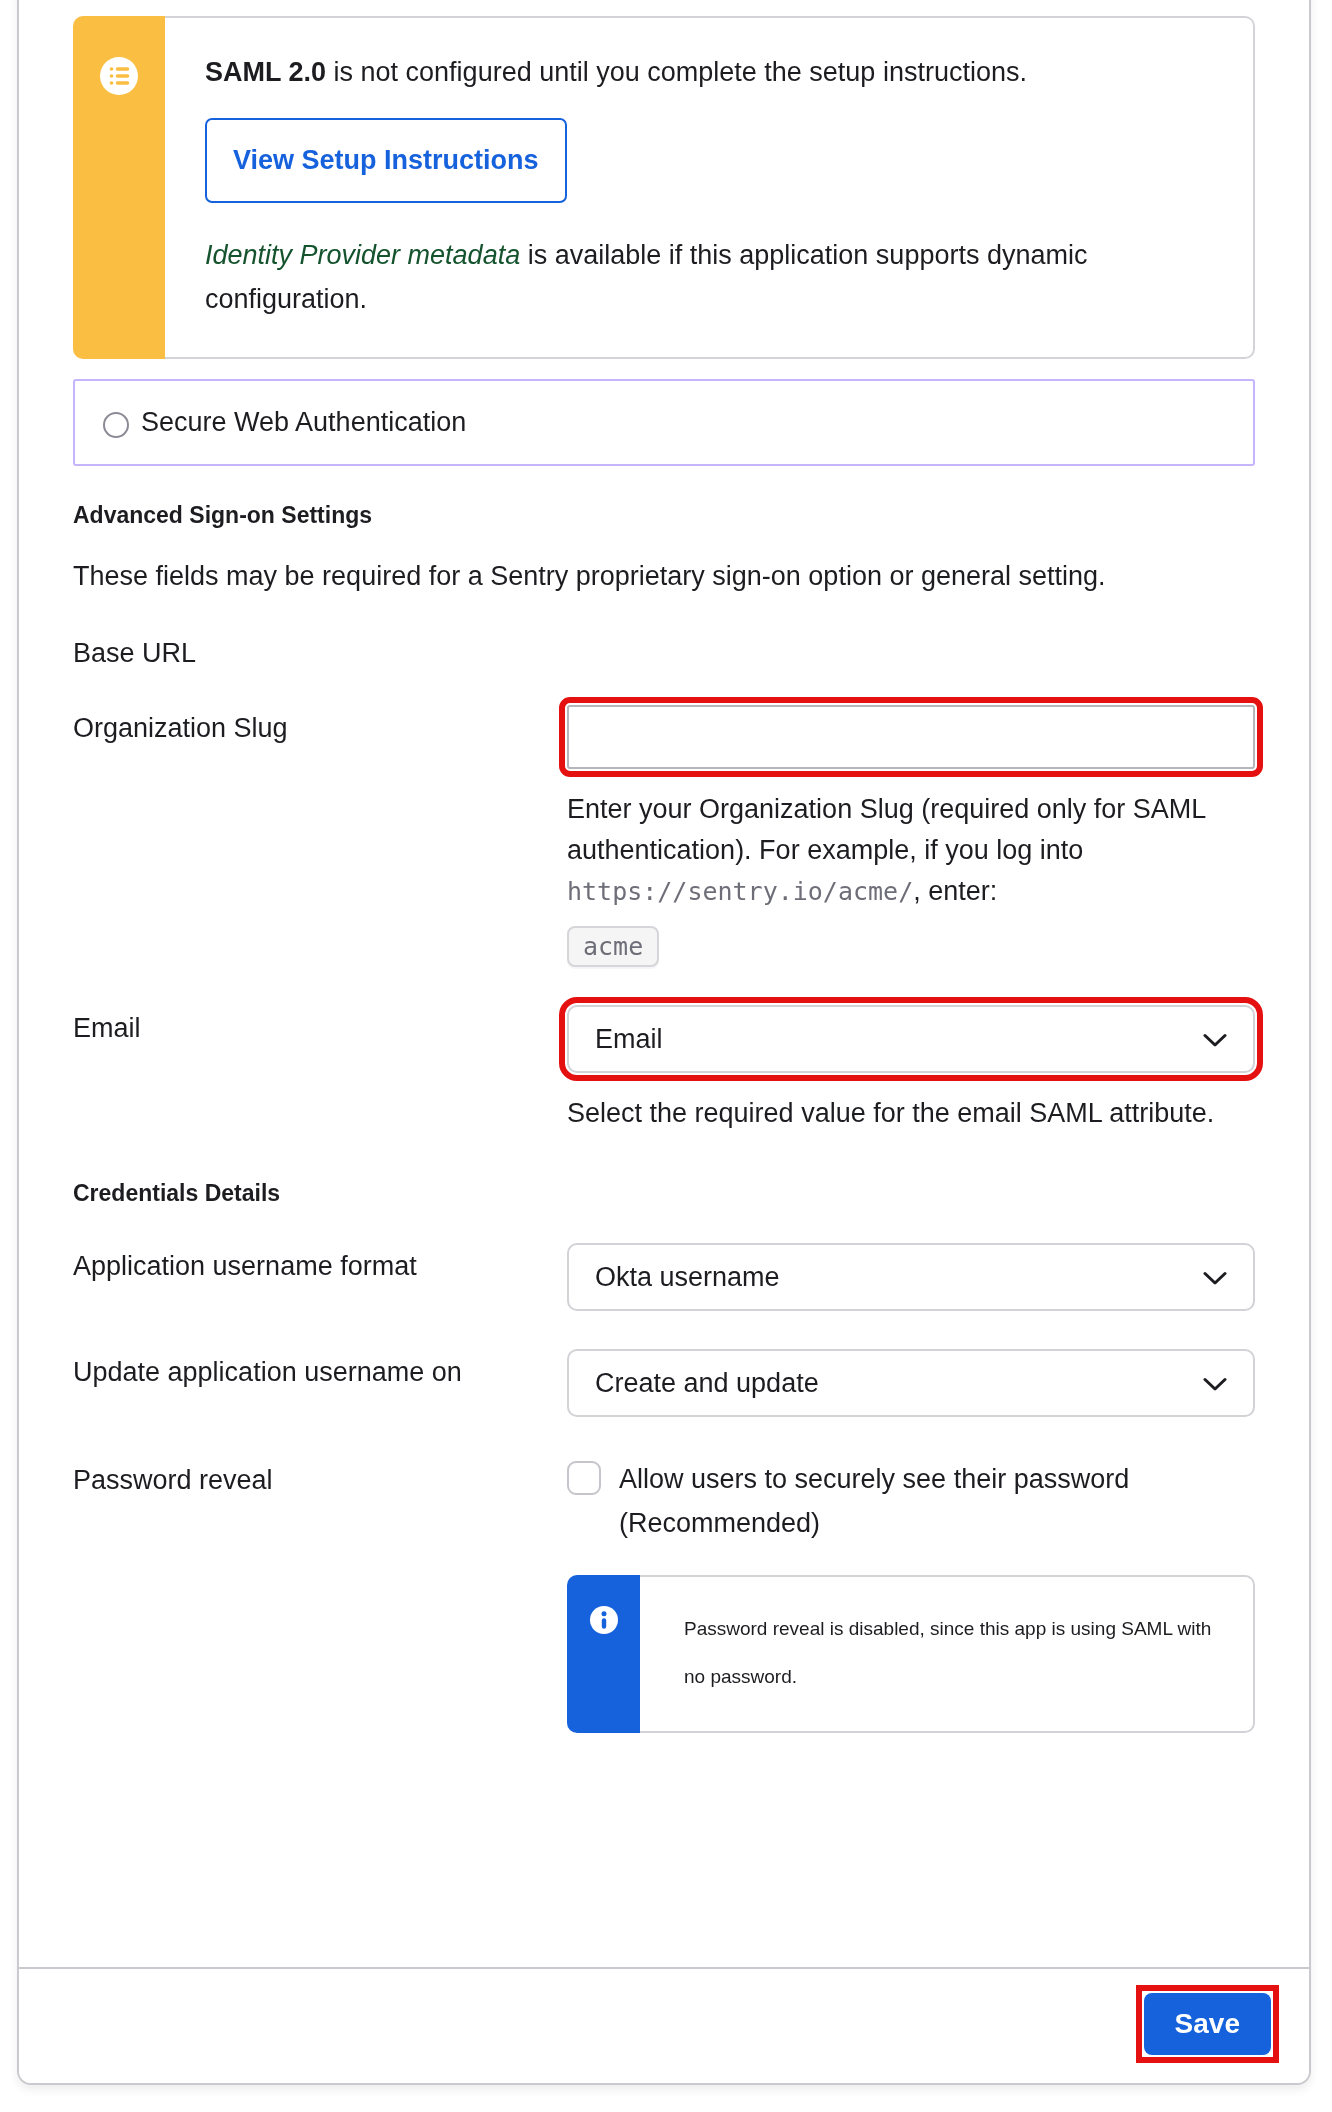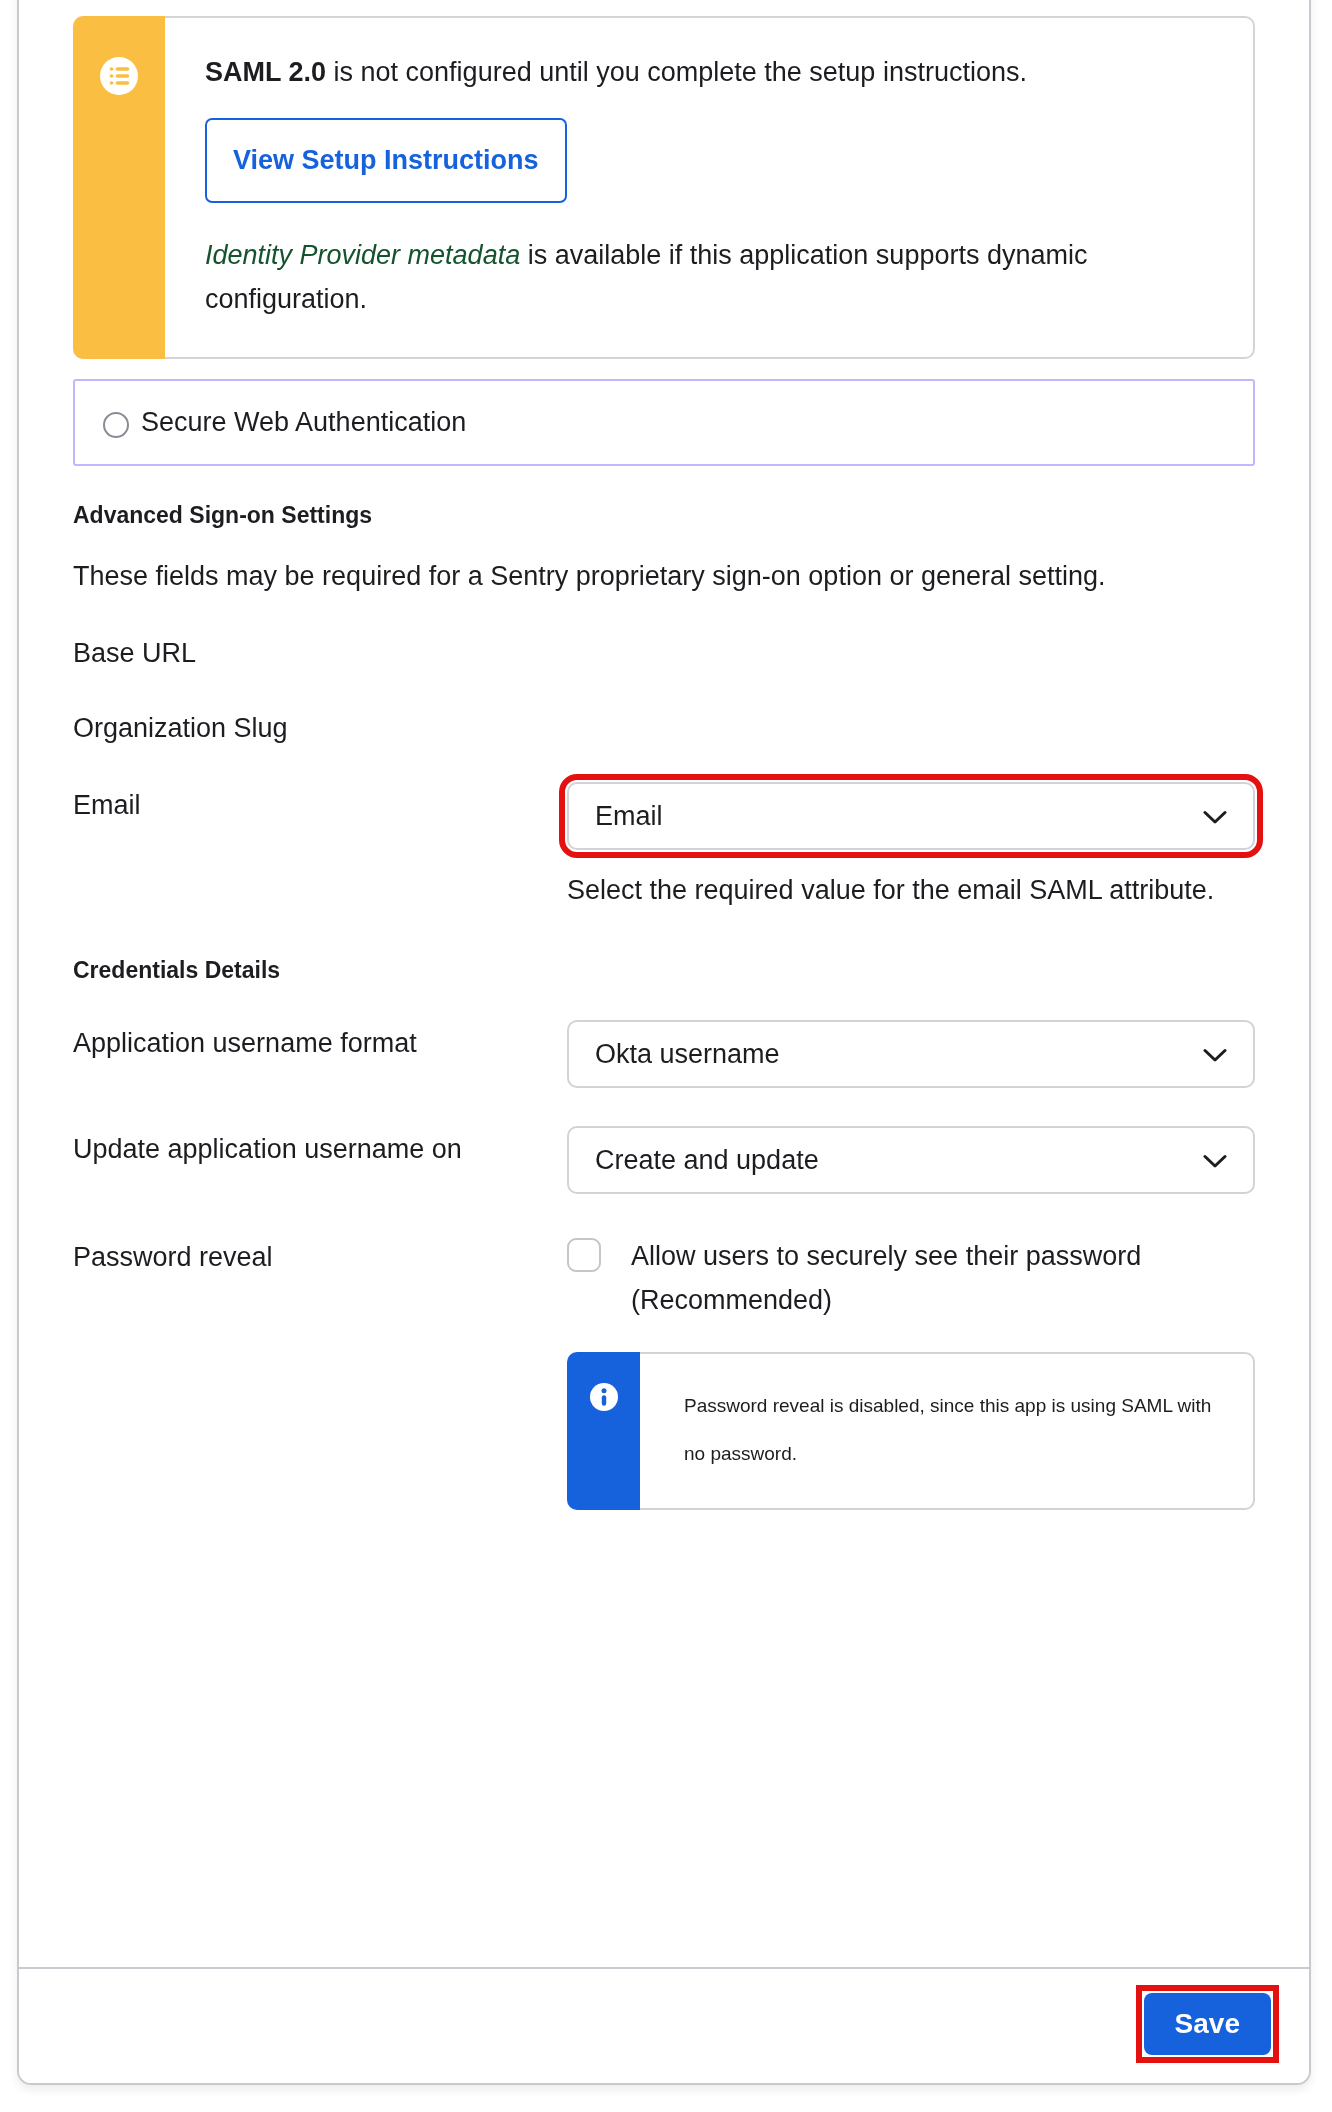--- a/index.html
+++ b/index.html
@@ -92,21 +92,21 @@
     font-family:"DejaVu Sans Mono", monospace; font-size:25px; color:#6e6e78;
     background:#f5f5f5; border:2px solid #d5d5da; border-radius:8px;
     padding:4px 14px;
     box-shadow:0 2px 0 rgba(0,0,0,0.04);
   }
 
   .row-gap-lg { margin-top:38px; }
   .row-gap-md { margin-top:36px; }
 
   
-  .checkbox-wrap { display:flex; align-items:flex-start;gap:12px; }
+  .checkbox-wrap { display:flex; align-items:flex-start; }
   .checkbox {
     width:34px; height:34px; border:2px solid #c5c5cb; border-radius:9px;
     background:#fff; flex:none; margin-top:4px; cursor:pointer;
   }
   .checkbox-label { margin-left:18px; font-size:27px; line-height:44px; max-width:560px; }
 
   
   .info-callout { display:flex; margin-top:30px; }
   .info-stripe {
     width:73px; flex:none; background:#1662dd;
@@ -173,20 +173,27 @@
 
     <div class="section-heading">Advanced Sign-on Settings</div>
     <div class="section-desc">These fields may be required for a Sentry proprietary sign-on option or general setting.</div>
 
     <div class="form-row row-gap-lg">
       <div class="form-label">Base URL</div>
     </div>
 
     <div class="form-row row-gap-md">
       <div class="form-label">Organization Slug</div>
+      <div class="form-control">
+        <input type="text" class="text-input red-ring" value="" style="">
+        <div class="help">
+          <span>Enter your Organization Slug (required only for SAML authentication). For example, if you log into </span><span class="mono">https://sentry.io/acme/</span><span>, enter:</span>
+        </div>
+        <span class="chip">acme</span>
+      </div>
     </div>
 
     <div class="form-row row-gap-lg">
       <div class="form-label">Email</div>
       <div class="form-control">
         <div class="select red-ring">
           <span>Email</span>
           <span class="chev">
             <svg width="24" height="15" viewBox="0 0 24 15">
                 <path d="M2 2.5 L12 12 L22 2.5" fill="none" stroke="#1d1d21" stroke-width="3" stroke-linecap="round" stroke-linejoin="round"></path>

